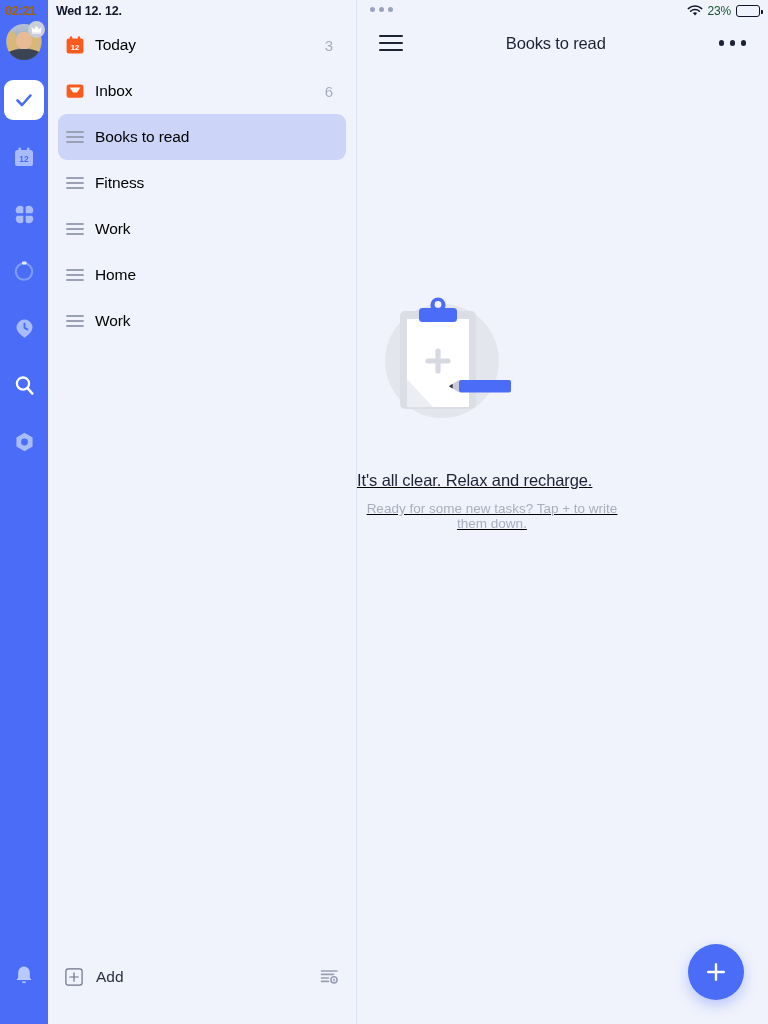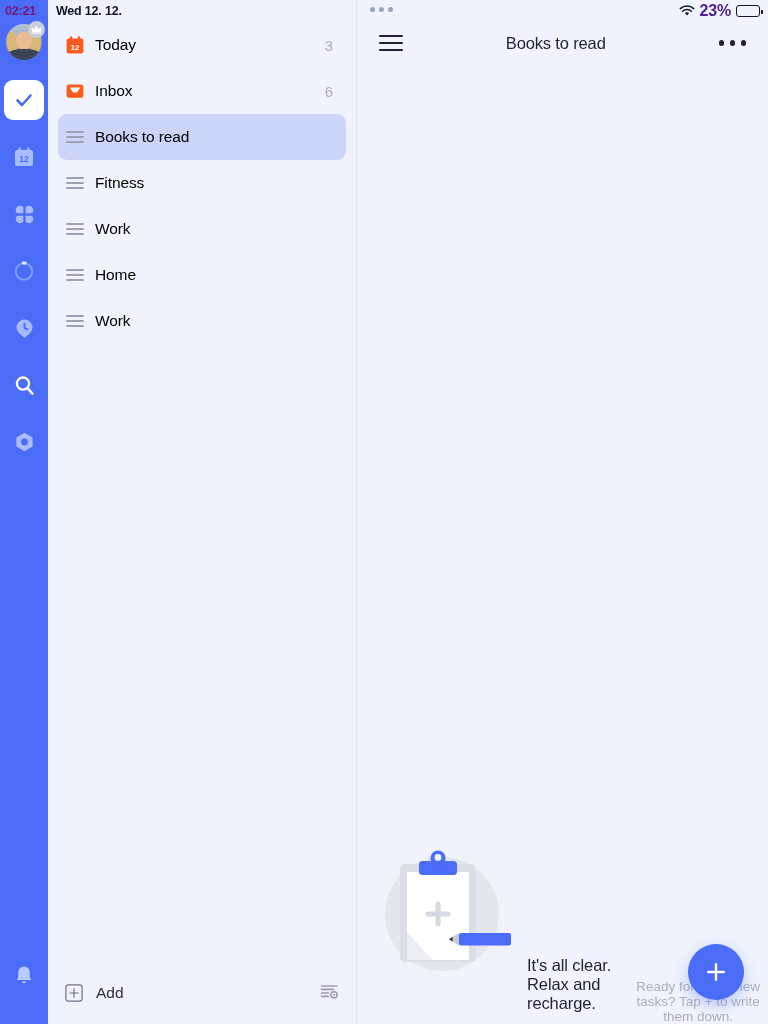--- a/index.html
+++ b/index.html
@@ -11,34 +11,34 @@
   }
   .app { position: relative; width: 768px; height: 1024px; display: flex; }
 
   
   .statusbar {
     position: absolute; top: 0; left: 0; width: 768px; height: 22px;
     display: flex; align-items: center; z-index: 40; pointer-events: none;
   }
   .sb-time {
     width: 48px; height: 22px; display: flex; align-items: center;
-    padding-left: 5px; font-size: 12.5px; font-weight: 700; color: #701a75;
+    padding-left: 5px; font-size: 12.5px; font-weight: 700; color: #a16207;
     letter-spacing: -0.2px;
   }
   .sb-date {
     font-size: 12.5px; font-weight: 700; color: #10152b; padding-left: 8px;
     letter-spacing: -0.2px;
   }
   .sb-dots { position: absolute; left: 370px; top: 7px; display: flex; gap: 4px; }
   .sb-dots i { width: 5px; height: 5px; border-radius: 50%; background: #9aa3bd; display: block; }
   .sb-right {
     position: absolute; right: 8px; top: 0; height: 22px;
     display: flex; align-items: center; gap: 5px;
   }
-  .sb-batt-pct { font-size: 16px; font-weight: 700; color: #4c1d95; letter-spacing: -0.2px; }
+  .sb-batt-pct { font-size: 12px; font-weight: 400; color: #14532d; letter-spacing: -0.2px; }
   .batt {
     width: 24px; height: 12px; border: 1.5px solid #10152b; border-radius: 3px;
     position: relative; padding: 1.5px;
   }
   .batt::after {
     content: ""; position: absolute; right: -3.5px; top: 3.5px;
     width: 2px; height: 4px; background: #10152b; border-radius: 0 1px 1px 0;
   }
   .batt-fill { height: 100%; background: #10152b; border-radius: 1px; }
 
@@ -91,21 +91,21 @@
     height: 46px; margin: 0 10px; border-radius: 9px;
     display: flex; align-items: center; padding: 0 7px;
   }
   .row.selected { background: #ccd5f7; }
   .row-ico { width: 30px; display: flex; align-items: center; justify-content: flex-start; }
   .row-label {
     flex: 1; font-size: 15.5px; color: #000000; letter-spacing: -0.1px;
   }
   .row-count { font-size: 15px; color: #a8adbe; padding-right: 6px; }
   .listfooter {
-    height: 56px; display: flex; align-items: center; padding: 0 17px 6px 17px;
+    height: 56px; display: flex; padding: 0 17px 6px 17px;
   }
   .add-ico { width: 18px; height: 18px; position: relative; margin-right: 13px; }
   .add-label { font-size: 15.5px; color: #2a2f41; flex: 1; }
 
   
   .main {
     flex: 1; height: 1024px; background: #f0f3fc;
     display: flex; flex-direction: column; position: relative;
   }
   .main-header {
@@ -115,22 +115,23 @@
   .hamburger { width: 24px; height: 17px; display: flex; flex-direction: column; justify-content: space-between; }
   .hamburger i { display: block; height: 2.4px; background: #1d2235; border-radius: 2px; }
   .main-title {
     flex: 1; text-align: center; font-size: 16.5px; color: #1d2235;
     letter-spacing: -0.15px; margin-left: -10px;
   }
   .kebab { display: flex; gap: 5.5px; }
   .kebab i { width: 5.5px; height: 5.5px; border-radius: 50%; background: #1d2235; display: block; }
 
   .empty {
-    flex: 1; display: flex; flex-direction: row; align-items: flex-end;
+    flex: 1; display: flex; flex-direction: column; align-items: flex-start;
     padding-top: 215px;
+    text-decoration: underline;
   }
   .illus { width: 170px; height: 170px; position: relative; margin-bottom: 22px; }
   .empty-title {
     font-size: 16.5px; color: #1d2235; letter-spacing: -0.1px; margin-bottom: 11px;
   }
   .empty-sub {
     font-size: 13.5px; color: #a9aebe; text-align: center;
     line-height: 15px; max-width: 270px;
   }
   .fab {

